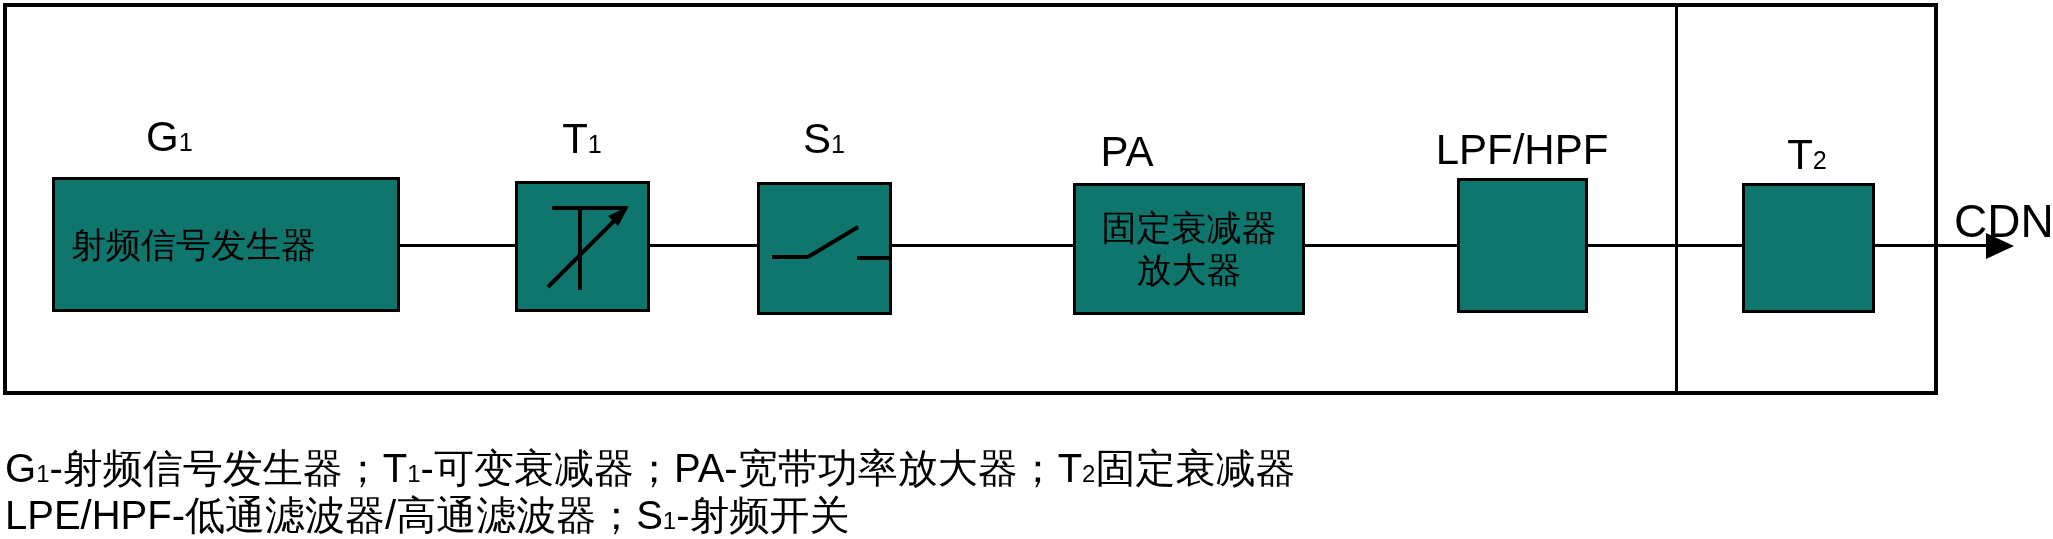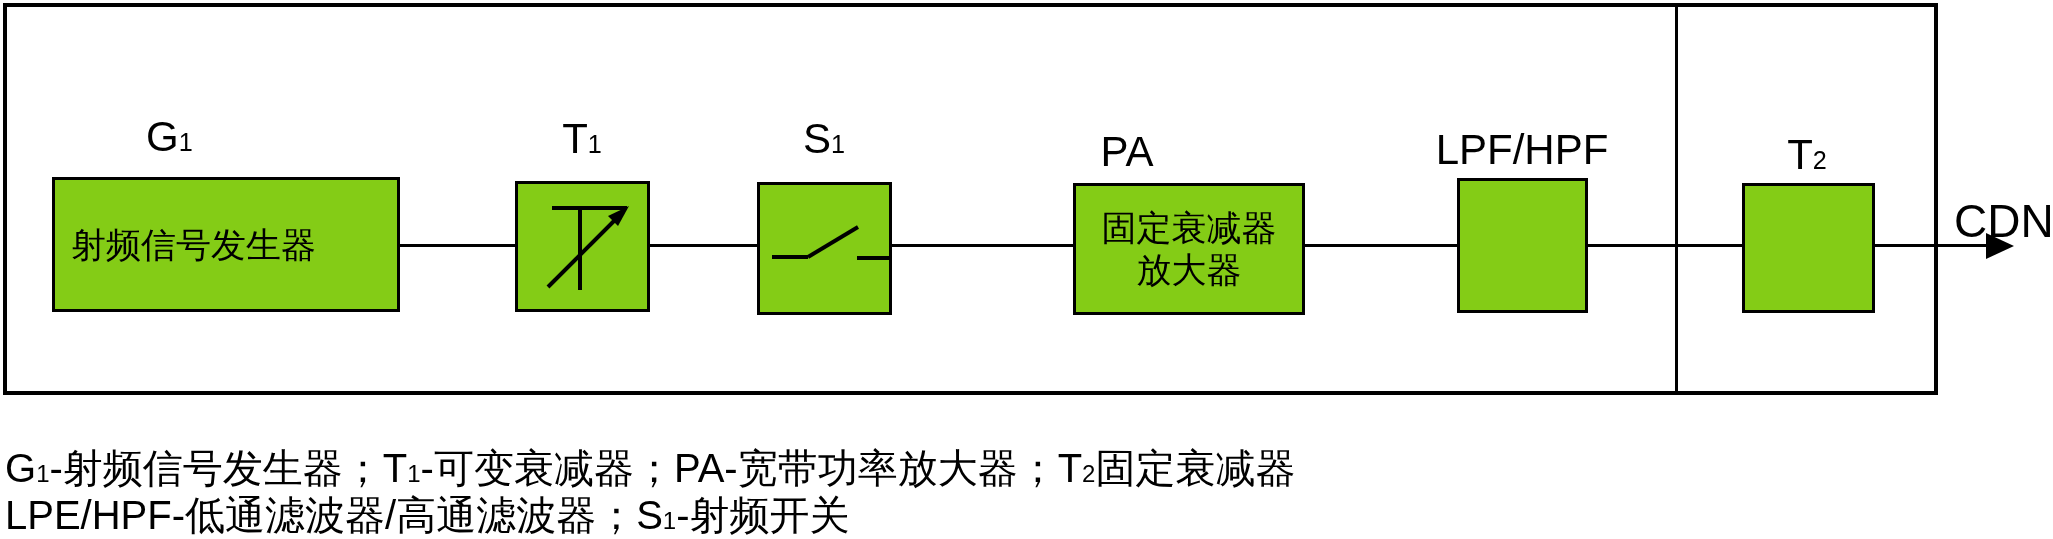--- a/index.html
+++ b/index.html
@@ -16,21 +16,21 @@
     position:absolute; left:1675px; top:3px; width:3px; height:392px; background:#000;
   }
   .signal-line {
     position:absolute; left:400px; top:244px; width:1592px; height:3px; background:#000;
   }
   .arrow-head {
     position:absolute; left:1986px; top:233px; width:0; height:0;
     border-left:28px solid #000; border-top:13px solid transparent; border-bottom:13px solid transparent;
   }
   .block {
-    position:absolute; background:#84cc16; border:3px solid #000; box-sizing:border-box;
+    position:absolute; background:#0f766e; border:3px solid #000; box-sizing:border-box;
     display:flex; flex-direction:column; align-items:center; justify-content:center;
   }
   .block-g1 { left:52px; top:177px; width:348px; height:135px; align-items:flex-start; padding-left:16px; }
   .block-t1 { left:515px; top:181px; width:135px; height:131px; }
   .block-s1 { left:757px; top:182px; width:135px; height:133px; }
   .block-pa { left:1073px; top:183px; width:232px; height:132px; }
   .block-lpf { left:1457px; top:178px; width:131px; height:135px; }
   .block-t2 { left:1742px; top:183px; width:133px; height:130px; }
   .cjk-line { font-size:35px; line-height:42px; white-space:nowrap; }
   .block-label {

